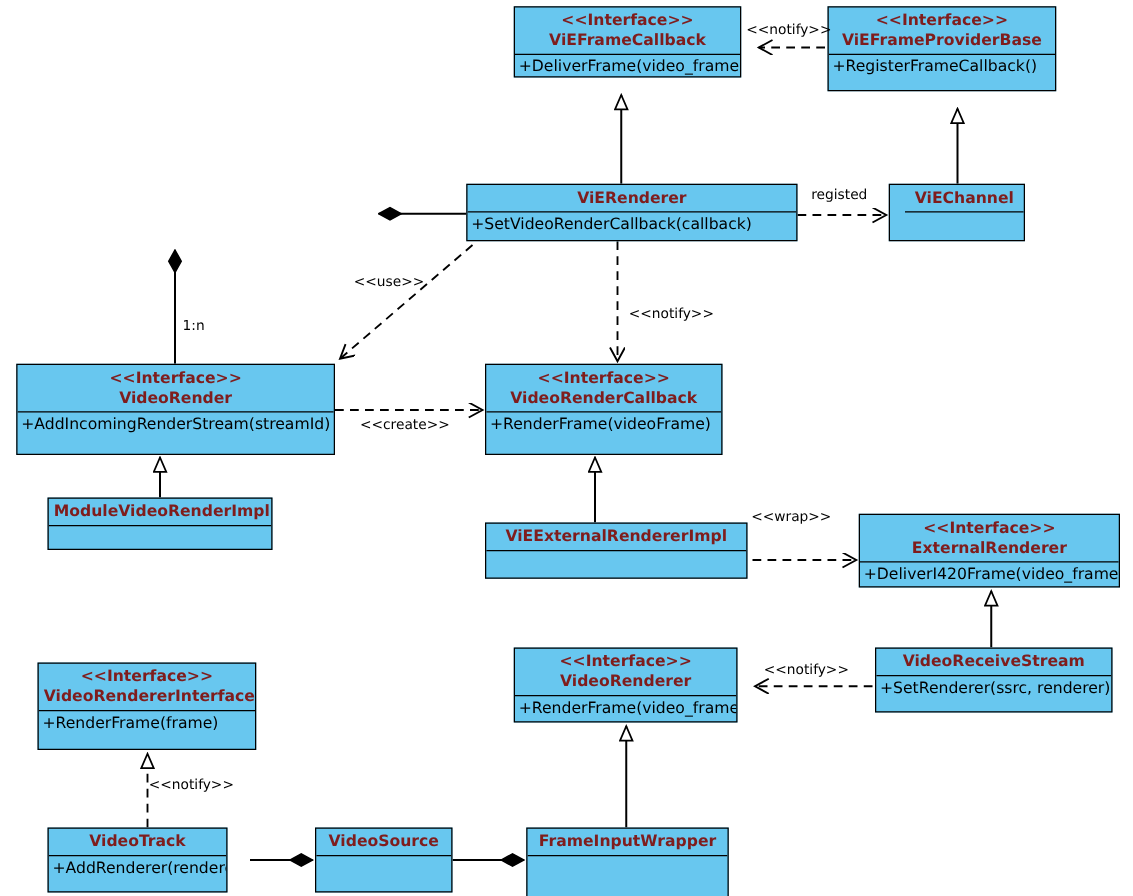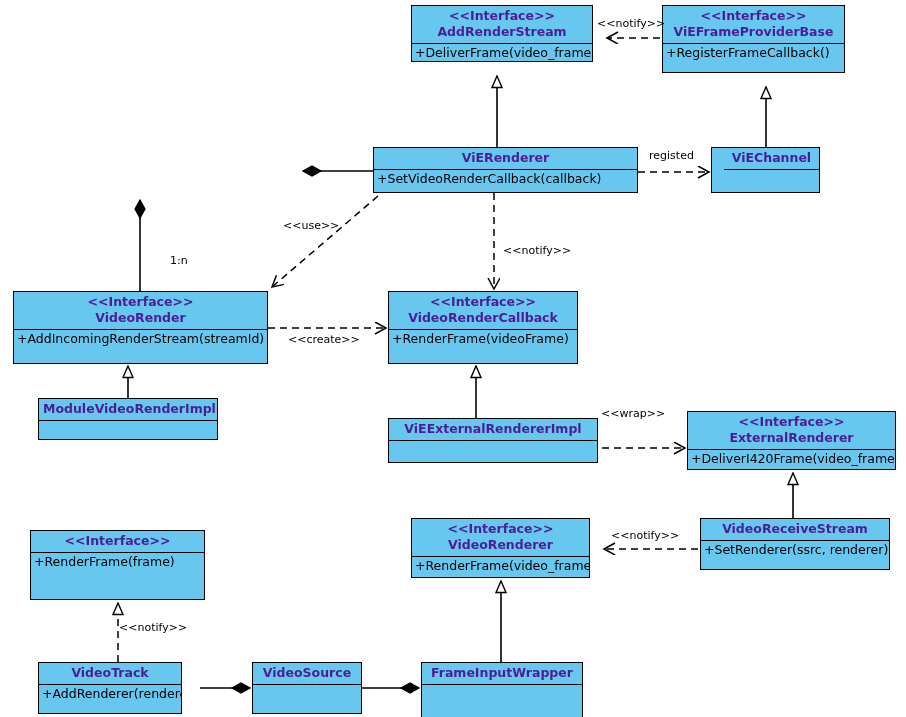--- a/index.html
+++ b/index.html
@@ -4,21 +4,21 @@
 <style>
   html,body{margin:0;padding:0;background:#ffffff;}
   body{width:906px;height:717px;overflow:hidden;
        font-family:"DejaVu Sans","Liberation Sans",sans-serif;}
   #canvas{position:relative;width:906px;height:717px;background:#ffffff;}
   svg.edges{position:absolute;left:0;top:0;width:906px;height:717px;
             pointer-events:none;}
   .uml{position:absolute;box-sizing:border-box;border:1.6px solid #000000;
        background:#68c7ef;overflow:hidden;}
   .uml .hdr{box-sizing:border-box;padding:2px 4px 3px 4px;text-align:center;
-            font-weight:bold;font-size:12.5px;line-height:15px;color:#4c1d95;
+            font-weight:bold;font-size:12.5px;line-height:15px;color:#7f1d1d;
             border-bottom:1.6px solid #000000;}
   .uml .stereo{display:block;font-weight:bold;font-size:12.5px;line-height:16px;}
   .uml .cname{display:block;font-weight:bold;font-size:12.5px;line-height:16px;}
   .uml .ops{box-sizing:border-box;padding:1px 3px;text-align:left;
             font-size:12.5px;line-height:15.5px;color:#000000;
             font-family:"DejaVu Sans","Liberation Sans",sans-serif;}
   .uml .op{white-space:nowrap;display:block;}
   .elabel{position:absolute;font-size:11px;line-height:12px;color:#000000;
           background:transparent;white-space:nowrap;}
 </style>
@@ -127,21 +127,21 @@
 
     
     <g>
       <line x1="419" y1="688" x2="362" y2="688" stroke="#000000" stroke-width="1.6" marker-start="url(#diamond)"></line>
     </g>
   </svg>
 
   <div class="uml" style="left:411px;top:5px;width:182px;height:57px;">
     <div class="hdr">
       <span class="stereo">&lt;&lt;Interface&gt;&gt;</span>
-      <span class="cname">AddRenderStream</span>
+      <span class="cname">ViEFrameCallback</span>
     </div>
     <div class="ops">
       <span class="op">+DeliverFrame(video_frame)</span>
     </div>
   </div>
 
   <div class="uml" style="left:662px;top:5px;width:183px;height:68px;">
     <div class="hdr">
       <span class="stereo">&lt;&lt;Interface&gt;&gt;</span>
       <span class="cname">ViEFrameProviderBase</span>
@@ -214,20 +214,21 @@
       <span class="cname">ExternalRenderer</span>
     </div>
     <div class="ops">
       <span class="op">+DeliverI420Frame(video_frame)</span>
     </div>
   </div>
 
   <div class="uml" style="left:30px;top:530px;width:175px;height:70px;">
     <div class="hdr">
       <span class="stereo">&lt;&lt;Interface&gt;&gt;</span>
+      <span class="cname">VideoRendererInterface</span>
     </div>
     <div class="ops">
       <span class="op">+RenderFrame(frame)</span>
     </div>
   </div>
 
   <div class="uml" style="left:411px;top:518px;width:179px;height:60px;">
     <div class="hdr">
       <span class="stereo">&lt;&lt;Interface&gt;&gt;</span>
       <span class="cname">VideoRenderer</span>
@@ -274,21 +275,21 @@
   </div>
 
   <div class="elabel" style="left:597px;top:18px;">&lt;&lt;notify&gt;&gt;</div>
 
   <div class="elabel" style="left:649px;top:150px;">registed</div>
 
   <div class="elabel" style="left:283px;top:220px;">&lt;&lt;use&gt;&gt;</div>
 
   <div class="elabel" style="left:503px;top:245px;">&lt;&lt;notify&gt;&gt;</div>
 
-  <div class="elabel" style="left:170px;top:255px;">1:n</div>
+  <div class="elabel" style="left:146px;top:255px;">1:n</div>
 
   <div class="elabel" style="left:288px;top:334px;text-align:center;">&lt;&lt;create&gt;&gt;</div>
 
   <div class="elabel" style="left:601px;top:408px;">&lt;&lt;wrap&gt;&gt;</div>
 
   <div class="elabel" style="left:611px;top:530px;">&lt;&lt;notify&gt;&gt;</div>
 
   <div class="elabel" style="left:119px;top:622px;">&lt;&lt;notify&gt;&gt;</div>
 
 </div>

